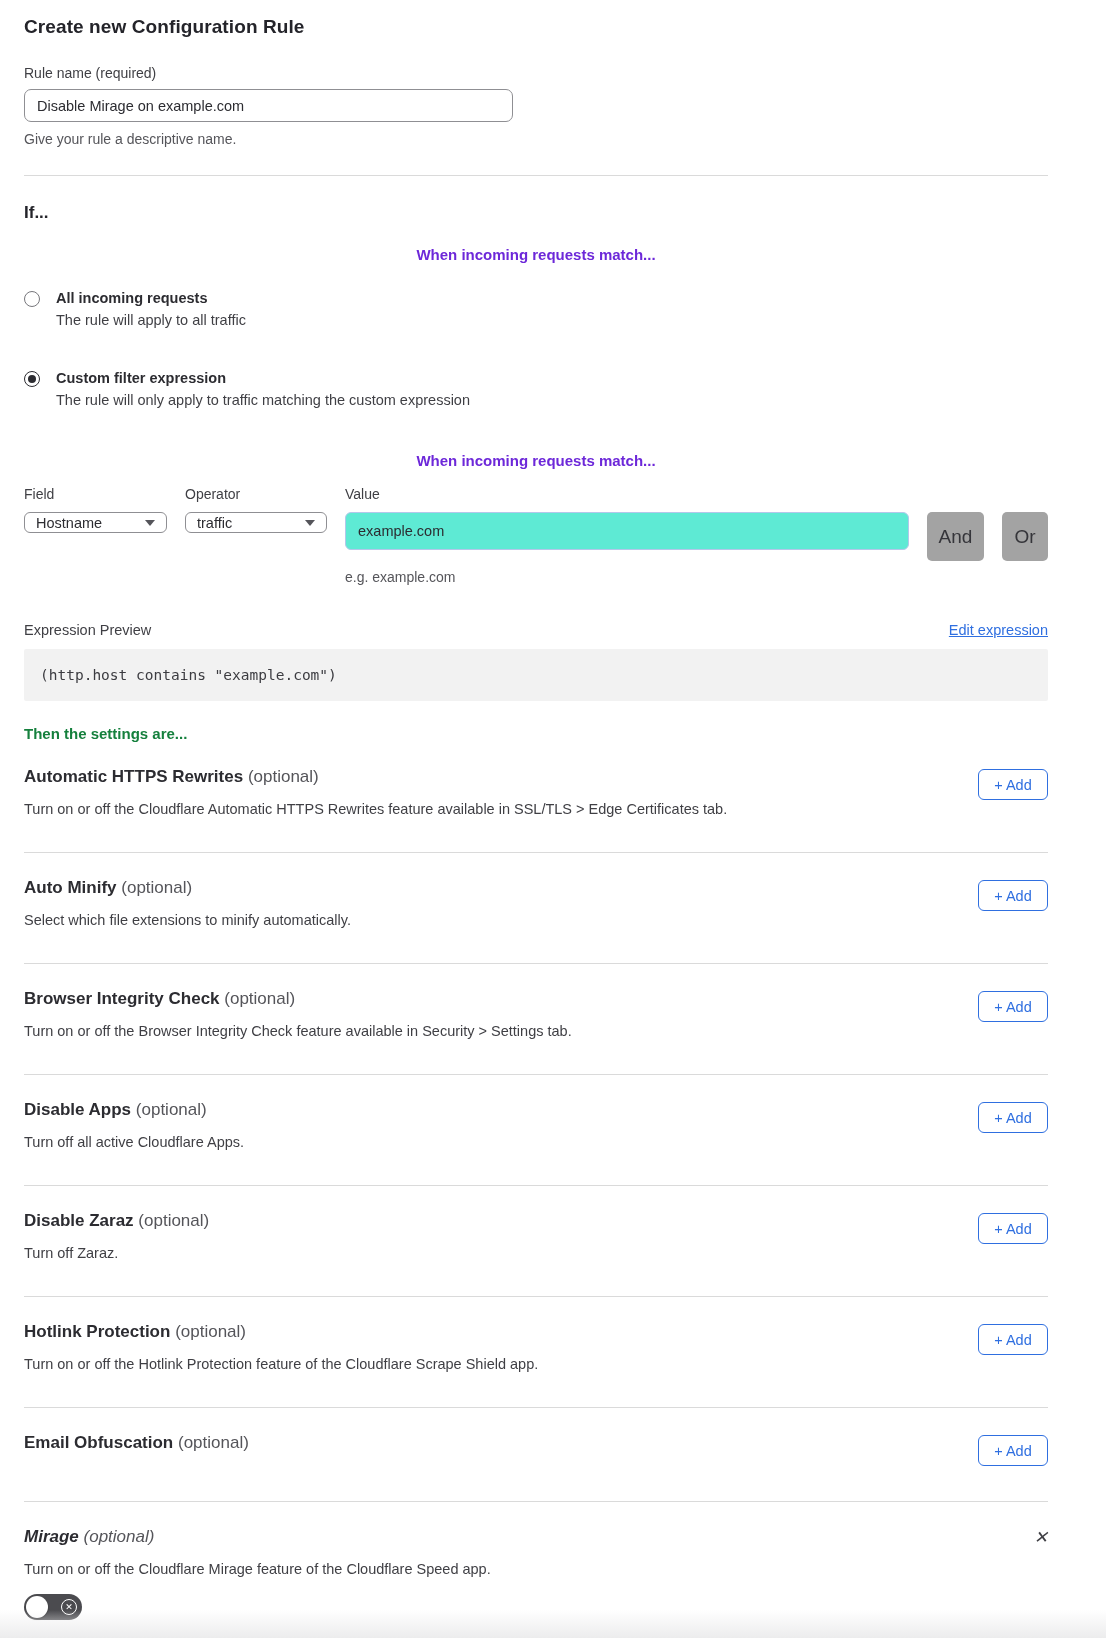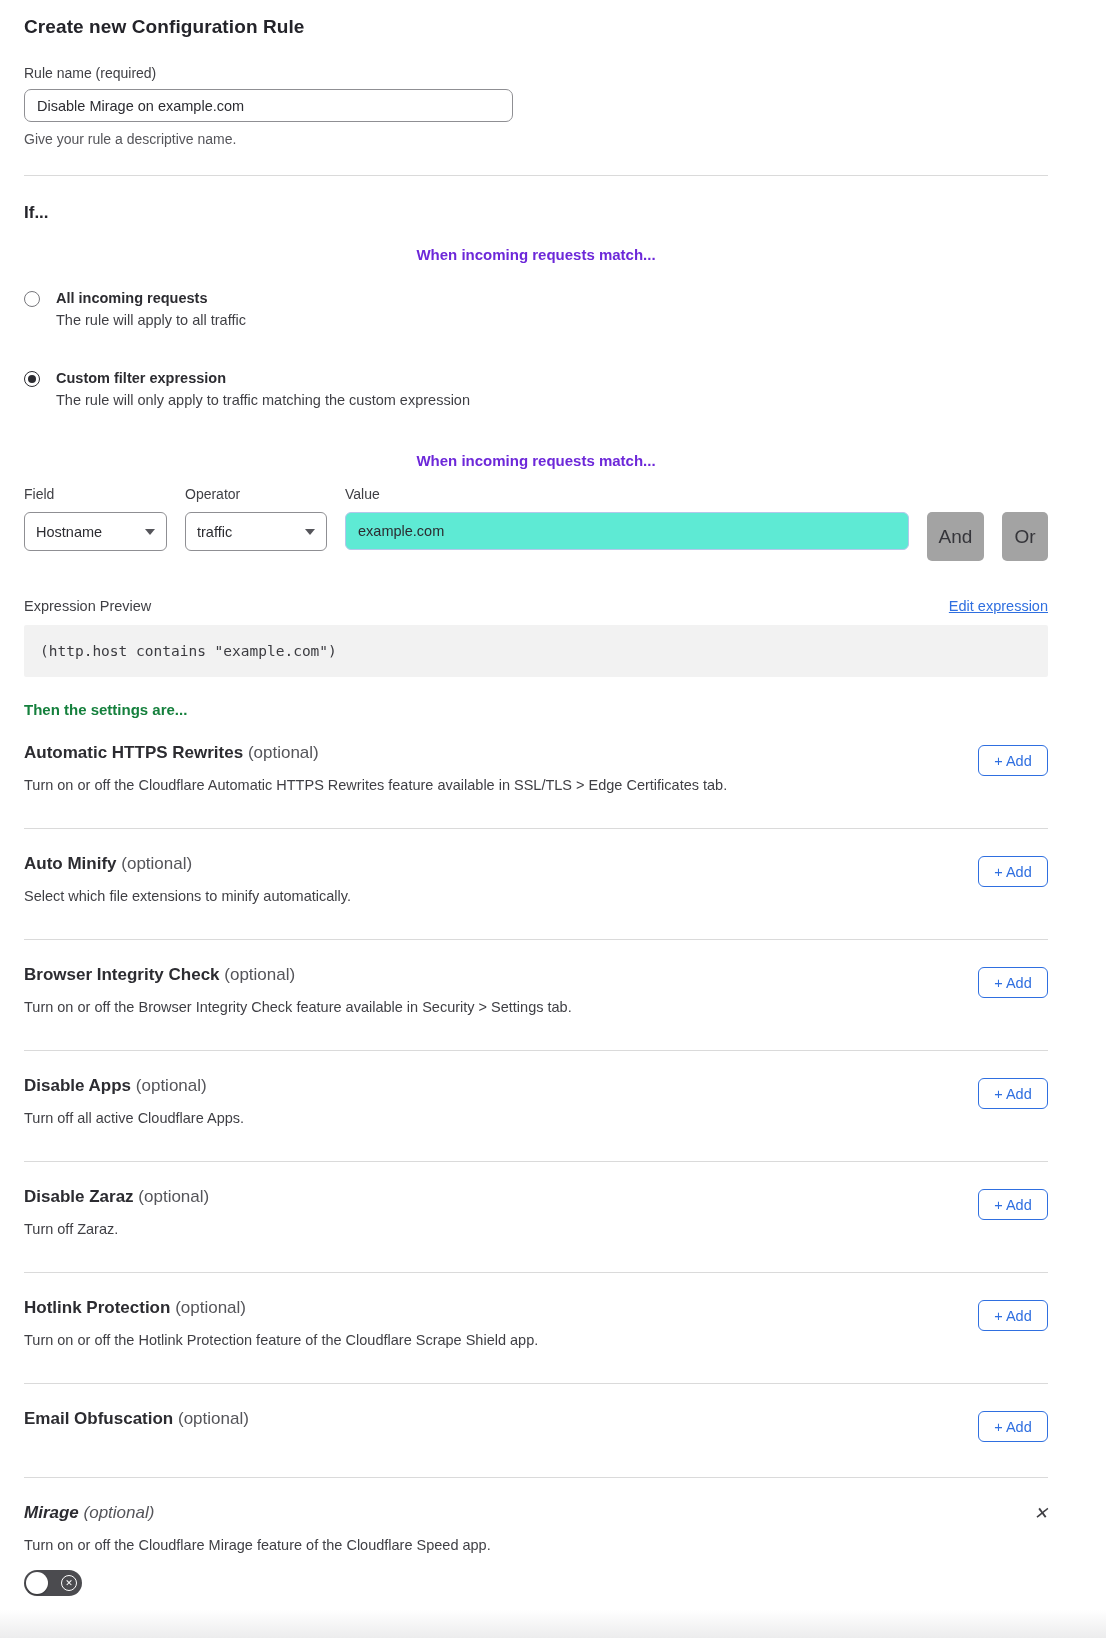--- a/index.html
+++ b/index.html
@@ -41,21 +41,21 @@
   .radio-texts .radio-desc { font-size:14.5px; color:#3f3f44; margin-top:6px; }
 
   .builder { margin-top:44px; }
   .builder-grid {
     margin-top:17px;
     display:grid; grid-template-columns:143px 142px 1fr 57px 46px; column-gap:18px;
     align-items:start;
   }
   .builder-grid .col-label { font-size:14px; color:#3f3f44; margin-bottom:10px; }
   .select-box {
-    height:39px; border:1px solid #8f8f93; border-radius:6px; background:#fff;
+    height:21px; border:1px solid #8f8f93; border-radius:6px; background:#fff;
     display:flex; align-items:center; justify-content:space-between; padding:0 11px;
     font-size:14.5px; color:#2c2c31; cursor:pointer;
   }
   .select-caret {
     width:0; height:0; border-left:5px solid transparent; border-right:5px solid transparent;
     border-top:6px solid #55555a; margin-left:8px; flex:none;
   }
   .value-input {
     height:38px; width:100%; border:1px solid #b3c7ea; border-radius:6px;
     background:#5eead4; padding:0 12px; font-size:14.5px; color:#2c2c31;
@@ -158,20 +158,21 @@
         <span class="select-caret"></span>
       </div>
       <div class="select-box" style="grid-column:2">
         <span>traffic</span>
         <span class="select-caret"></span>
       </div>
       <input class="value-input" style="grid-column: 3;" type="text" value="example.com">
       <button class="conj-btn" style="grid-column:4">And</button>
       <button class="conj-btn" style="grid-column:5">Or</button>
 
+      <span class="value-hint">e.g. example.com</span>
     </div>
   </div>
 
   <div class="preview-row">
     <span class="preview-label">Expression Preview</span>
     <a class="edit-link">Edit expression</a>
   </div>
   <div class="code-box">(http.host contains "example.com")</div>
 
   <h3 class="h-then">Then the settings are...</h3>

